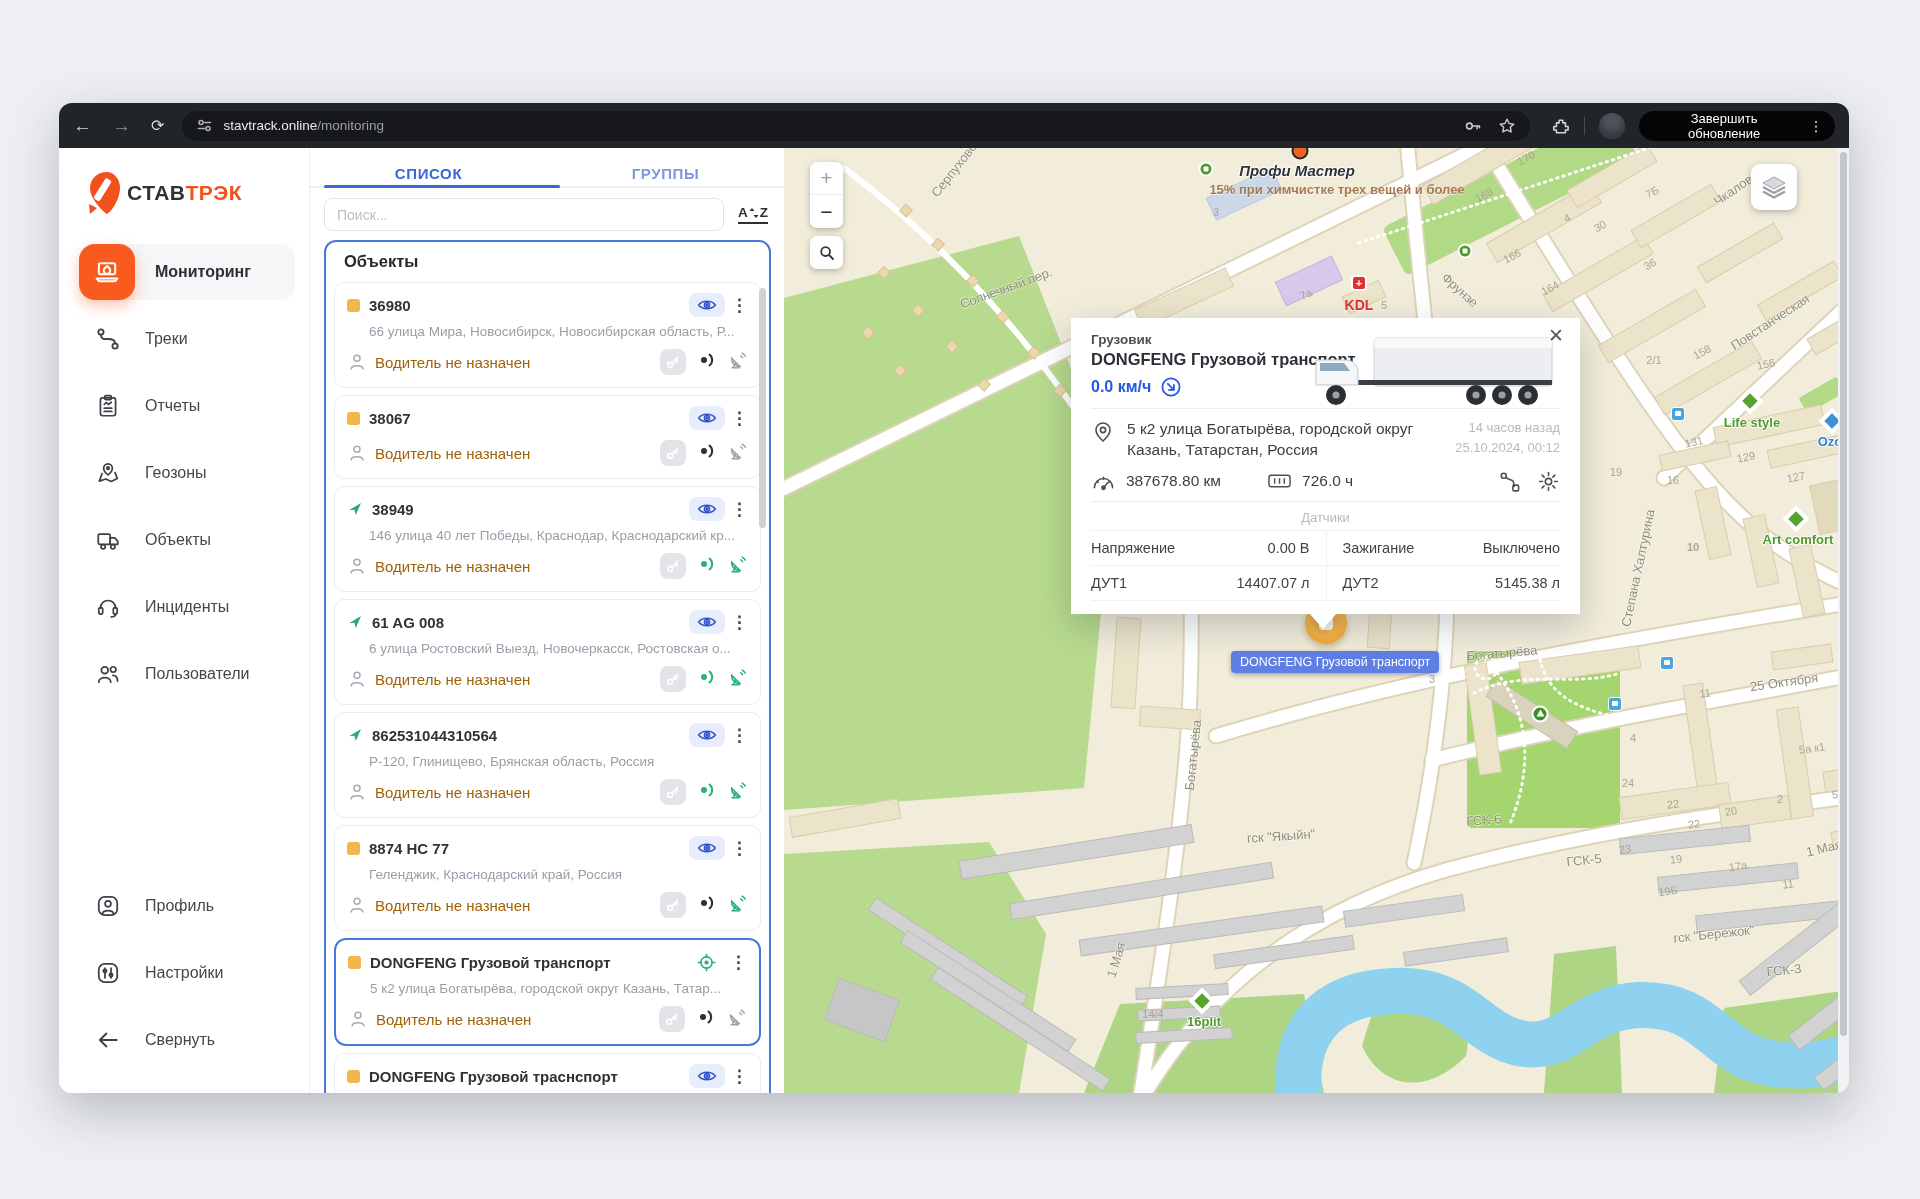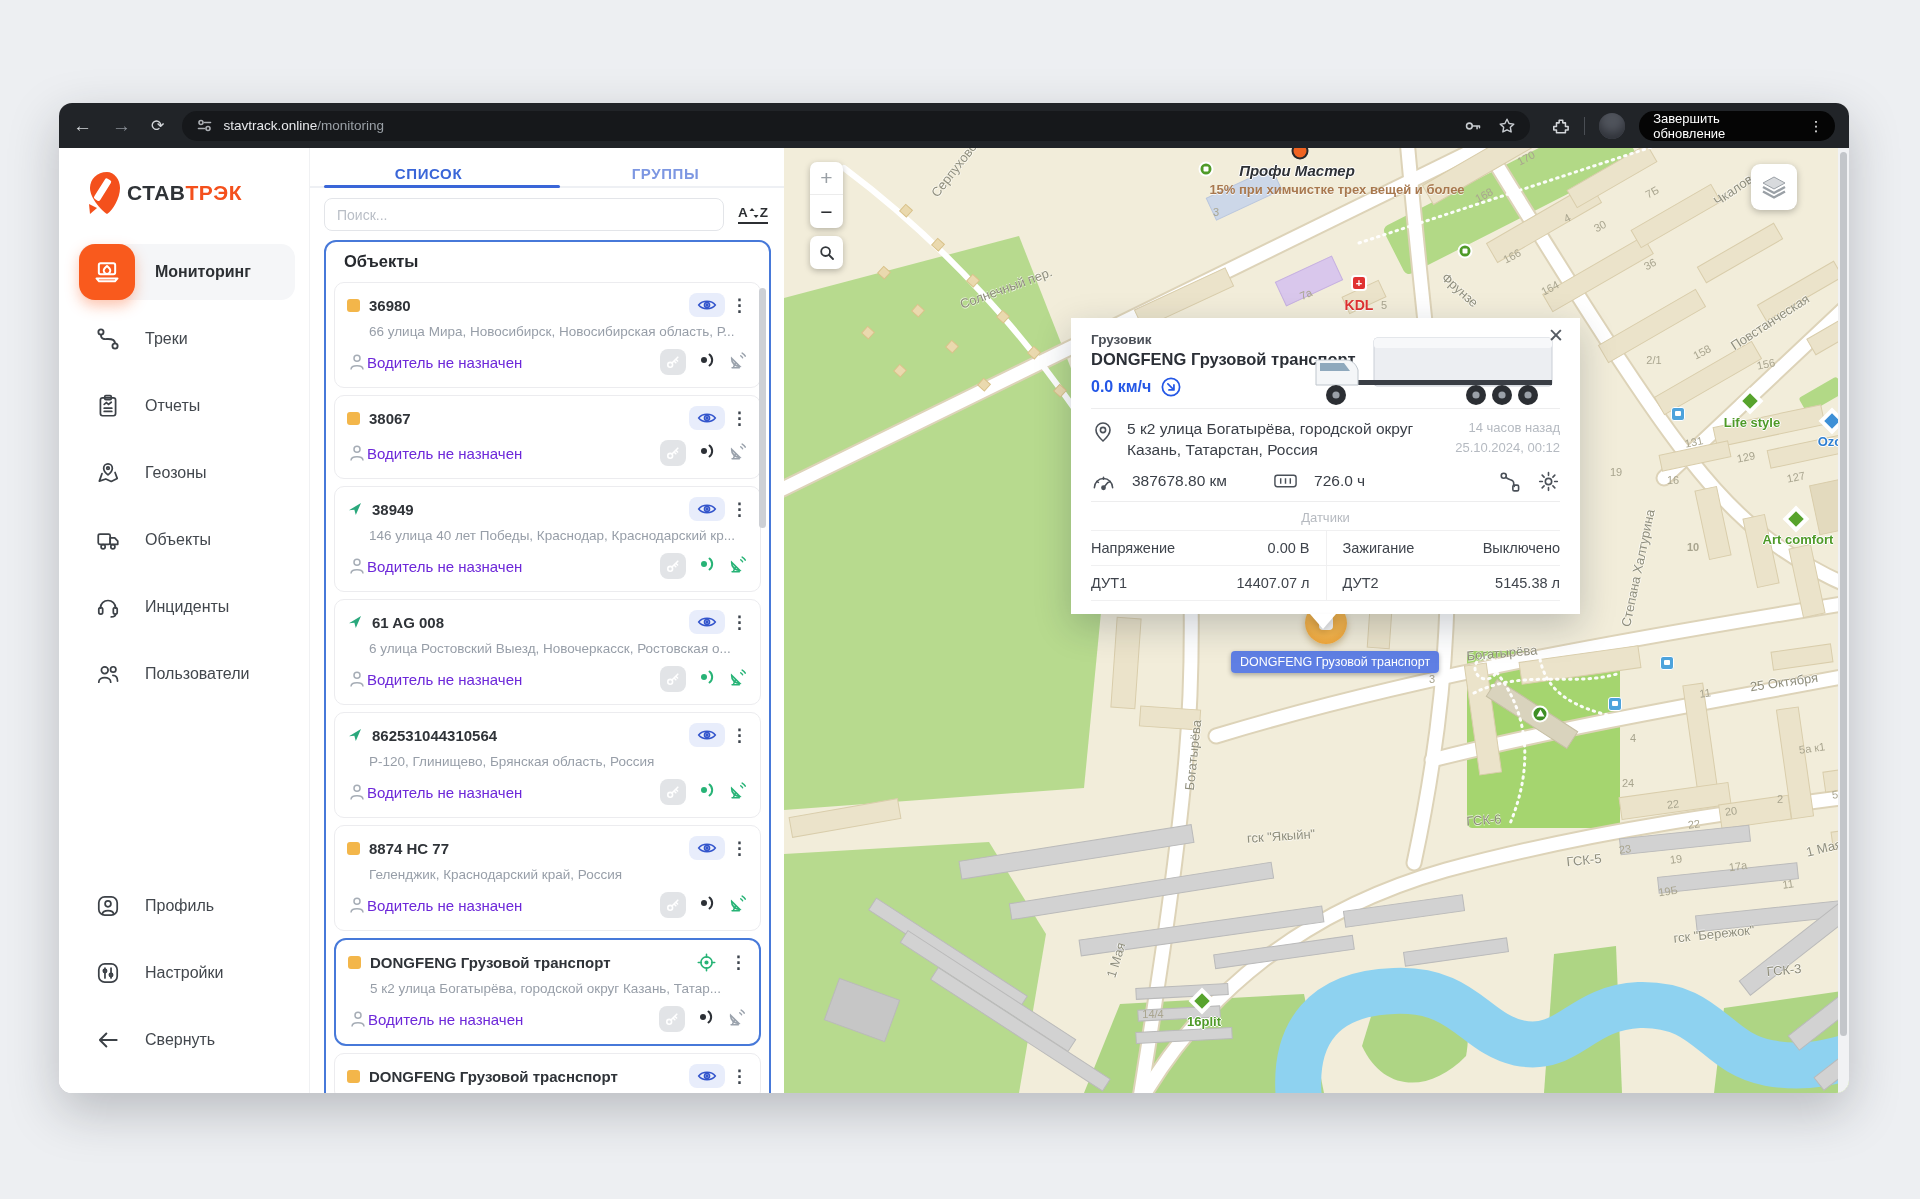--- a/index.html
+++ b/index.html
@@ -14,21 +14,21 @@
   .urlbar { margin-left:18px; width:1352px; height:30px; background:#16181b; border-radius:15px; display:flex; align-items:center; padding:0 14px; }
   .site-ico { width:17px; height:17px; margin-right:10px; opacity:.85; }
   .url-host { color:#e8eaed; font-size:13.5px; }
   .url-path { color:#9aa0a6; font-size:13.5px; }
   .urlbar .spacer { flex:1; }
   .urlbar .tail-ico { width:18px; height:18px; margin-left:16px; color:#c7cbd0; }
   .chrome-right { display:flex; align-items:center; margin-left:22px; gap:14px; }
   .ext-ico { width:18px; height:18px; color:#d3d6da; }
   .chrome-sep { width:1px; height:18px; background:#4a4e54; }
   .avatar { width:26px; height:26px; border-radius:50%; background:#50545c; box-shadow:inset 0 -6px 10px #30333a; }
-  .update-pill { height:30px; background:#050505; border-radius:15px; color:#fff; font-size:13px; display:flex; align-items:center; gap:14px; padding:0 12px 0 14px; }
+  .update-pill { height:30px; background:#050505; border-radius:15px; color:#fff; font-size:13px; display:flex; align-items:center; gap:14px; padding:0 12px 0 14px;text-align:center; }
   .update-pill .kebab { font-size:14px; letter-spacing:0; color:#fff; }
 
   
   .app { position:relative; height:945px; display:flex; background:#fff; }
 
   
   .sidebar { width:250px; flex:none; position:relative; background:#fff; }
   .logo { position:absolute; left:26px; top:22px; display:flex; align-items:center; }
   .logo svg { width:40px; height:46px; }
   .logo-text { font-size:21px; font-weight:800; letter-spacing:.5px; color:#2f3337; margin-left:2px; }
@@ -69,21 +69,21 @@
   .mk-arrow { width:16px; height:16px; flex:none; }
   .it-name { margin-left:9px; font-size:15px; font-weight:700; color:#2f3338; flex:1; white-space:nowrap; overflow:hidden; }
   .eye-btn { width:36px; height:24px; background:#e8edfb; border-radius:8px; display:flex; align-items:center; justify-content:center; cursor:pointer; }
   .eye-btn svg { width:20px; height:14px; }
   .target-btn { width:36px; height:24px; display:flex; align-items:center; justify-content:center; cursor:pointer; }
   .target-btn svg { width:21px; height:21px; }
   .kebab-i { margin-left:6px; color:#3c434c; font-size:17px; font-weight:700; cursor:pointer; line-height:1; }
   .it-addr { margin:7px 0 0 22px; font-size:13.5px; color:#979ea8; white-space:nowrap; overflow:hidden; text-overflow:ellipsis; max-width:390px; }
   .it-row3 { display:flex; align-items:center; margin-top:10px; }
   .it-row3 .person { width:20px; height:20px; flex:none; }
-  .driver { font-size:15px; color:#6d28d9; flex:1; }
+  .driver { margin-left:8px; font-size:15px; color:#a16207; flex:1; }
   .key-btn { width:26px; height:26px; border-radius:8px; background:#e2e4e7; display:flex; align-items:center; justify-content:center; cursor:pointer; }
   .key-btn svg { width:16px; height:16px; }
   .st-ico { width:20px; height:20px; margin-left:11px; }
 
   
   .map { position:relative; flex:1; background:#f2edda; overflow:hidden; cursor:grab; }
   .map svg.base { position:absolute; left:0; top:0; }
   .ml { position:absolute; white-space:nowrap; pointer-events:none; }
   .ml.st { color:#8f8e7c; font-size:13px; text-shadow:0 1px 0 rgba(255,255,255,.7), 0 -1px 0 rgba(255,255,255,.7); }
   .ml.num { color:#a9a58f; font-size:11px; }
@@ -126,21 +126,21 @@
   .p-speed svg { width:22px; height:22px; }
   .p-truck { position:absolute; right:24px; top:18px; width:256px; height:72px; }
   .p-close { position:absolute; right:16px; top:8px; font-size:19px; color:#555b63; cursor:pointer; line-height:1; }
   .p-hr { height:1px; background:#ededee; margin-top:10px; }
   .p-addr { display:flex; margin-top:9px; }
   .p-addr .pin { width:24px; height:24px; flex:none; margin-top:2px; }
   .p-addr .txt { margin-left:12px; width:300px; font-size:15.5px; color:#3a3f47; line-height:1.38; }
   .p-addr .when { margin-left:auto; text-align:right; font-size:13px; color:#b5bac1; line-height:1.5; }
   .p-stats { display:flex; align-items:center; margin-top:9px; }
   .p-stats svg { width:25px; height:22px; flex:none; }
-  .p-stats .v { margin-left:16px; font-size:15.5px; color:#3a3f47; }
+  .p-stats .v { margin-left:10px; font-size:15.5px; color:#3a3f47; }
   .p-stats .g2 { margin-left:46px; display:flex; align-items:center; }
   .p-stats .actions { margin-left:auto; display:flex; align-items:center; gap:16px; }
   .p-stats .actions svg { width:23px; height:23px; cursor:pointer; }
   .p-sens-t { text-align:center; font-size:13px; color:#b6bac0; margin-top:8px; }
   .sens { display:grid; grid-template-columns:1fr 1fr; margin-top:5px; }
   .scell { display:flex; justify-content:space-between; padding:9px 0; border-top:1px solid #f0f0f1; font-size:14.5px; color:#3f444c; }
   .scell.l { padding-right:16px; }
   .scell.r { padding-left:16px; border-left:1px solid #f0f0f1; }
   .scell .sv { font-weight:400; }
   .sens-bot { height:1px; background:#f0f0f1; }

